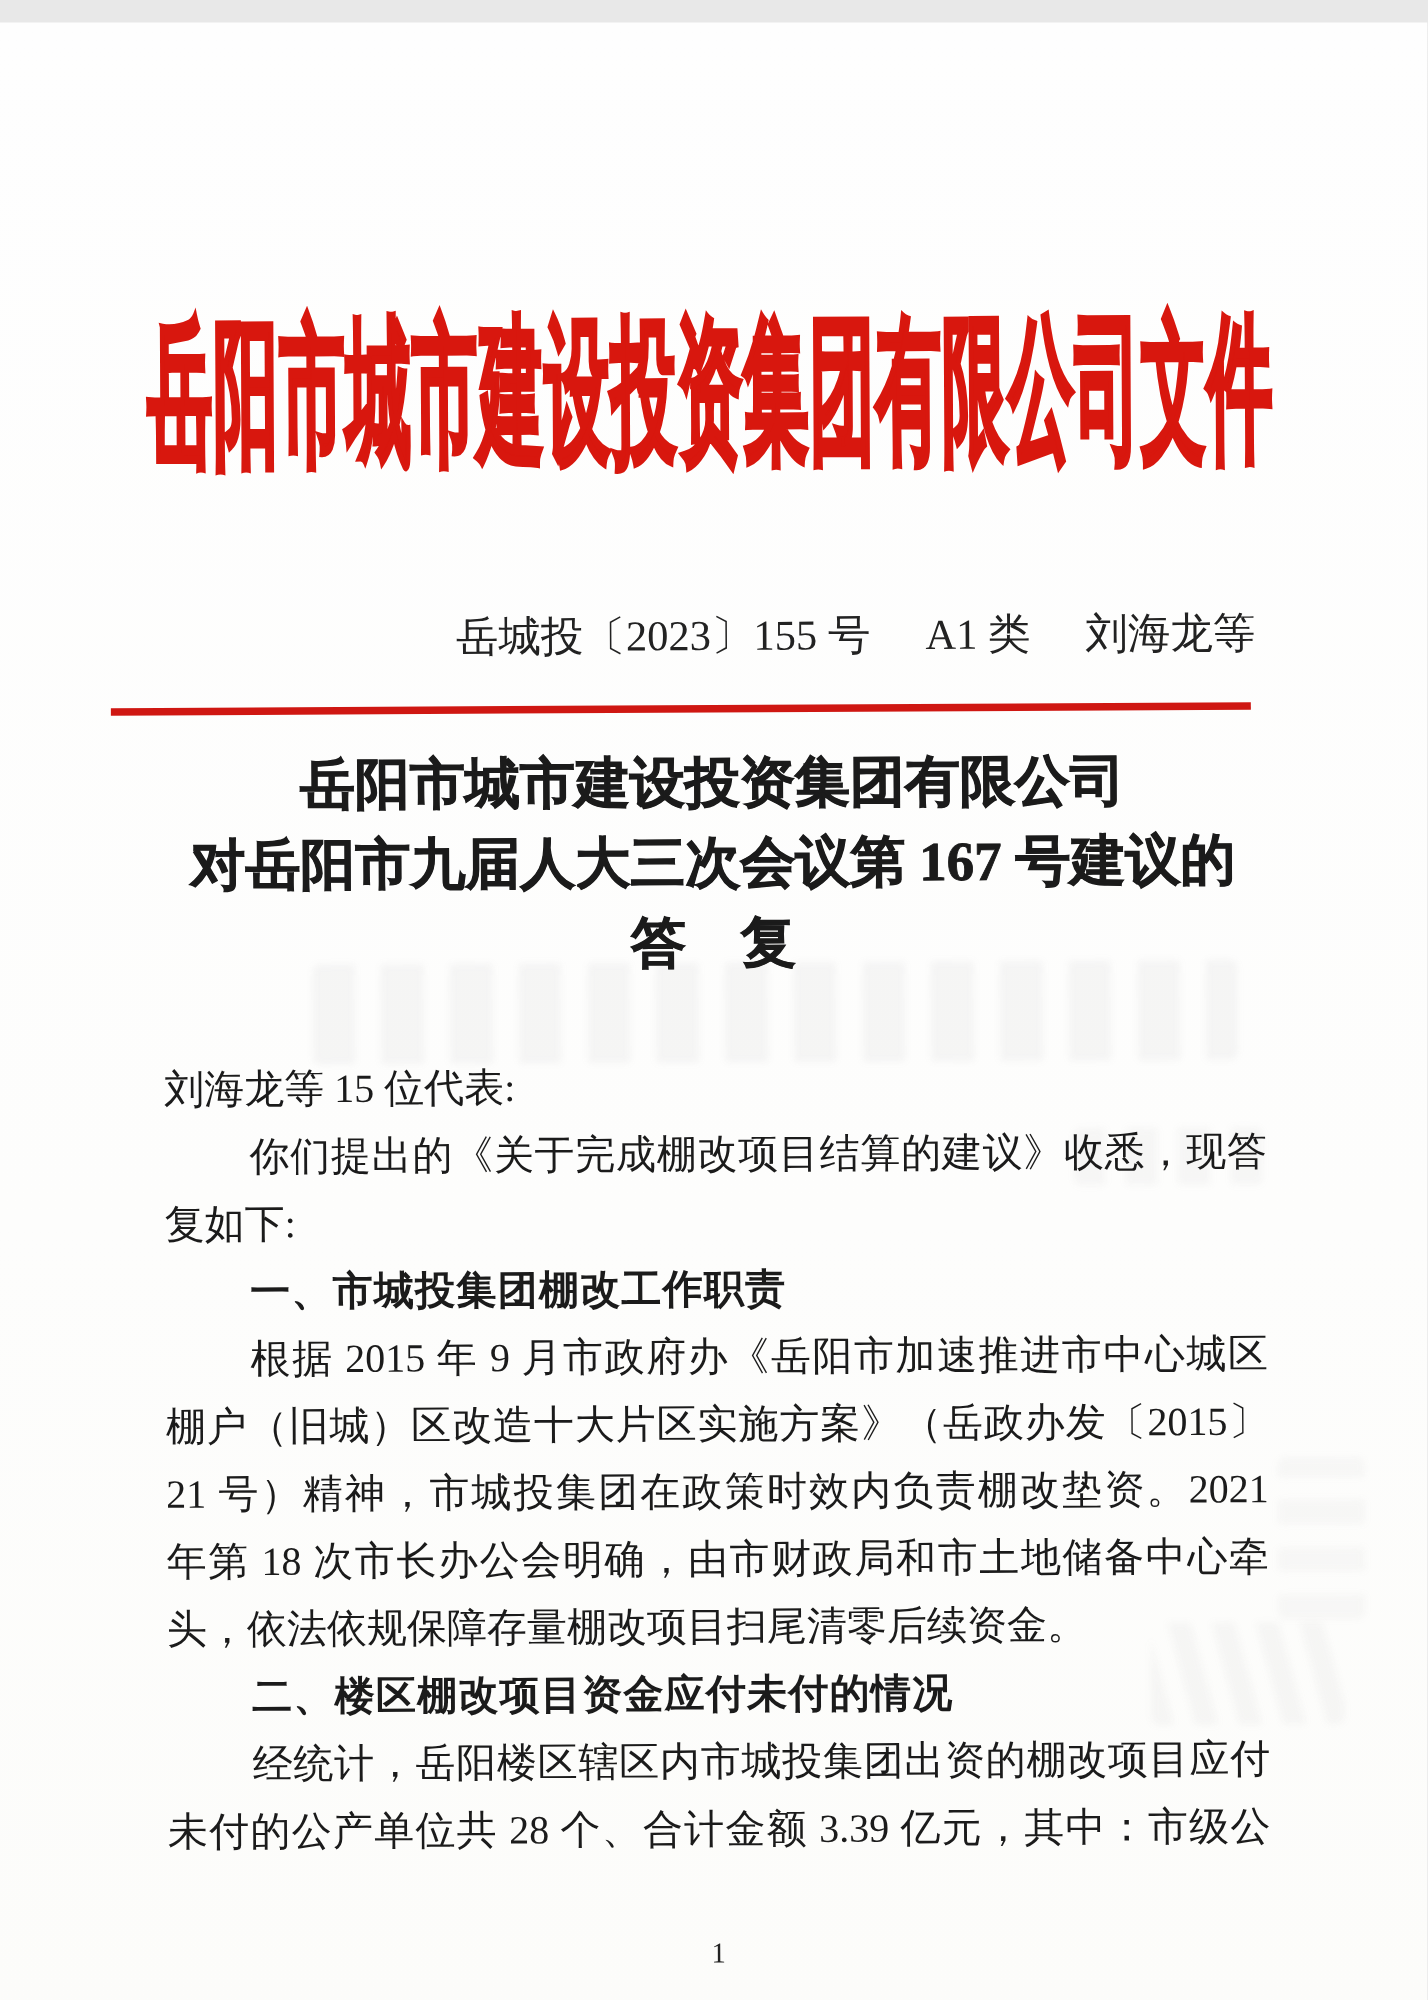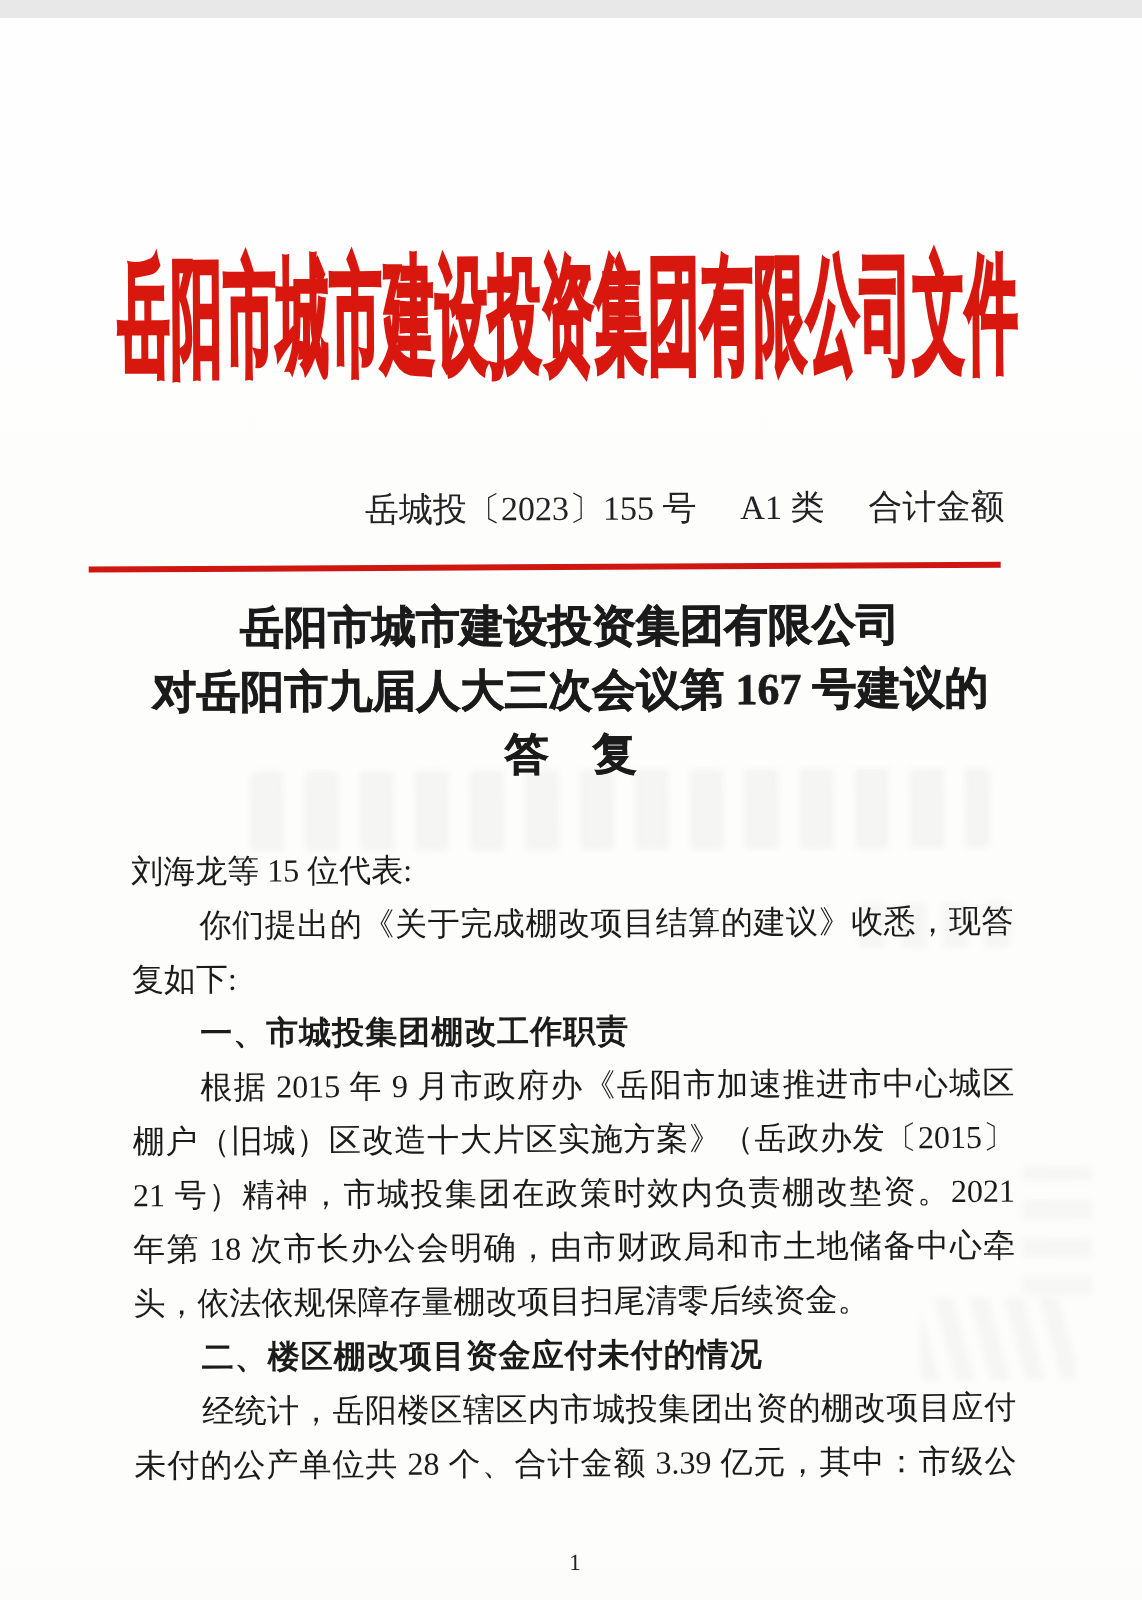--- a/index.html
+++ b/index.html
@@ -149,21 +149,21 @@
     <div class="ghost g1"></div>
     <div class="ghost g2"></div>
     <div class="ghost g3"></div>
     <div class="ghost g4"></div>
 
     <div class="org-header">岳阳市城市建设投资集团有限公司文件</div>
 
     <div class="ref-line">
       <span>岳城投〔2023〕155 号</span>
       <span>A1 类</span>
-      <span>合计金额</span>
+      <span>刘海龙等</span>
     </div>
 
     <div class="red-rule"></div>
 
     <div class="title-block">
       <div>岳阳市城市建设投资集团有限公司</div>
       <div>对岳阳市九届人大三次会议第 167 号建议的</div>
       <div>答　复</div>
     </div>
 

